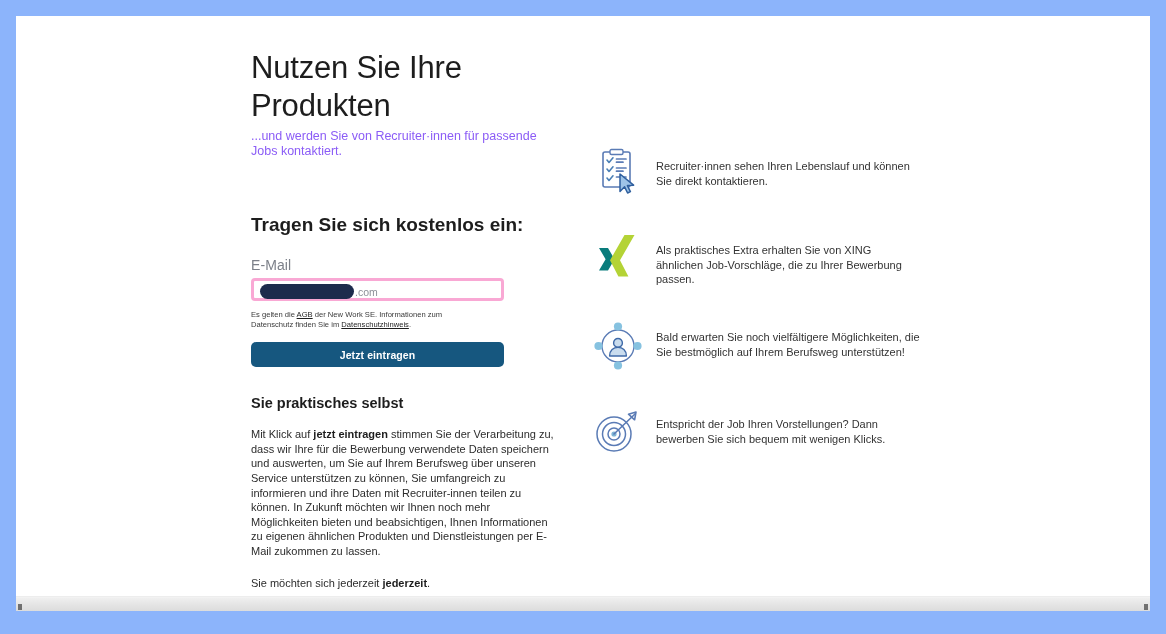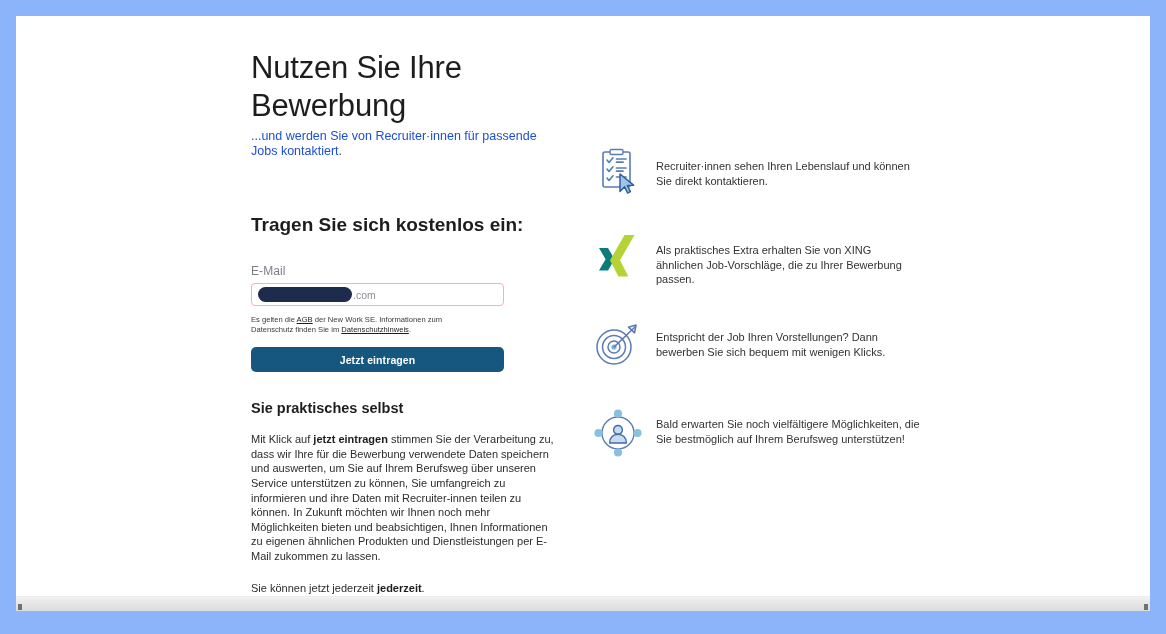--- a/index.html
+++ b/index.html
@@ -79,43 +79,43 @@
     font-weight: 400;
     letter-spacing: -0.2px;
     margin: 0;
     white-space: pre-line;
   }
 
   #page-subtitle {
     margin: 4px 0 0 0;
     font-size: 12.5px;
     line-height: 15px;
-    color: #1d4ed8;
+    color: #8b5cf6;
   }
 
   #signup-heading {
     margin: 55px 0 0 0;
     font-size: 19px;
     font-weight: bold;
     color: #1d1d1d;
   }
 
   #email-label {
-    margin: 28px 0 0 0;
-    font-size: 12px;
+    margin: 21px 0 0 0;
+    font-size: 14px;
     color: #7b7f88;
     letter-spacing: .1px;
   }
 
   #email-field-wrap {
     margin-top: 5px;
     position: relative;
     width: 253px;
     height: 23px;
-    border: 1px solid #f9a8d4;
+    border: 3px solid #f9a8d4;
     border-radius: 4px;
     background: #ffffff;
     box-sizing: border-box;
   }
   #email-redaction {
     position: absolute;
     left: 6px;
     top: 3px;
     width: 94px;
     height: 15px;
@@ -219,21 +219,21 @@
 </style>
 </head>
 <body>
 
 <div id="browser-viewport">
   <div id="content">
 
     <div id="left-column">
 
       <h1 id="page-title">Nutzen Sie Ihre
-Bewerbung</h1>
+Produkten</h1>
       <p id="page-subtitle">...und werden Sie von Recruiter·innen für passende Jobs kontaktiert.</p>
 
       <h2 id="signup-heading">Tragen Sie sich kostenlos ein:</h2>
 
       <div id="email-label">E-Mail</div>
 
       <div id="email-field-wrap">
         <div id="email-redaction"></div>
         <span id="email-value-tail">.com</span>
       </div>
@@ -244,21 +244,21 @@
 
       <button id="submit-button">Jetzt eintragen</button>
 
       <h2 id="decide-heading">Sie praktisches selbst</h2>
 
       <p id="decide-body">
         <span>Mit Klick auf </span><b>jetzt eintragen</b><span> stimmen Sie der Verarbeitung zu, dass wir Ihre für die Bewerbung verwendete Daten speichern und auswerten, um Sie auf Ihrem Berufsweg über unseren Service unterstützen zu können, Sie umfangreich zu informieren und ihre Daten mit Recruiter-innen teilen zu können. In Zukunft möchten wir Ihnen noch mehr Möglichkeiten bieten und beabsichtigen, Ihnen Informationen zu eigenen ähnlichen Produkten und Dienstleistungen per E-Mail zukommen zu lassen.</span>
       </p>
 
       <p id="unsubscribe-line">
-        <span>Sie können jetzt jederzeit </span><b>jederzeit</b><span>.</span>
+        <span>Sie möchten sich jederzeit </span><b>jederzeit</b><span>.</span>
       </p>
 
     </div>
 
     <div id="right-column">
 
       <div class="feature-row row-clipboard">
         <div class="feature-icon">
           <svg width="46" height="46" viewBox="0 0 46 46">
             <rect x="8" y="4" width="27" height="35" rx="2" fill="#ffffff" stroke="#5a7bb5" stroke-width="1.6"></rect>
@@ -284,49 +284,49 @@
       <div class="feature-row row-xing">
         <div class="feature-icon">
           <svg width="46" height="50" viewBox="0 0 46 50">
             <path d="M4 13 L13 13 L19.5 24.2 L13 35.5 L4 35.5 L10.6 24.2 Z" fill="#0a7c7c"></path>
             <path d="M29.5 0 L39.5 0 L25 25.3 L33.4 41.5 L23.4 41.5 L15 25.3 Z" fill="#b4d336"></path>
           </svg>
         </div>
         <div class="feature-text">Als praktisches Extra erhalten Sie von XING ähnlichen Job-Vorschläge, die zu Ihrer Bewerbung passen.</div>
       </div>
 
-      <div class="feature-row row-target">
-        <div class="feature-icon">
-          <svg width="48" height="46" viewBox="0 0 48 46">
-            <circle cx="20" cy="25" r="17" fill="none" stroke="#5a7bb5" stroke-width="1.5"></circle>
-            <circle cx="20" cy="25" r="11.5" fill="none" stroke="#5a7bb5" stroke-width="1.5"></circle>
-            <circle cx="20" cy="25" r="6" fill="none" stroke="#5a7bb5" stroke-width="1.5"></circle>
-            <circle cx="20" cy="25" r="2.6" fill="#7fb6d6"></circle>
-            <line x1="20" y1="25" x2="41" y2="5" stroke="#5a7bb5" stroke-width="1.6" stroke-linecap="round"></line>
-            <path d="M34.5 5.2 L42 3 L40.6 10.8 Z" fill="none" stroke="#5a7bb5" stroke-width="1.6" stroke-linejoin="round"></path>
-          </svg>
-        </div>
-        <div class="feature-text">Entspricht der Job Ihren Vorstellungen? Dann bewerben Sie sich bequem mit wenigen Klicks.</div>
-      </div>
-
       <div class="feature-row row-network">
         <div class="feature-icon">
           <svg width="48" height="48" viewBox="0 0 48 48">
             <circle cx="24" cy="24" r="16" fill="none" stroke="#5a7bb5" stroke-width="1.4"></circle>
             <path d="M24 16.5 a4.4 4.4 0 1 1 0 8.8 a4.4 4.4 0 1 1 0 -8.8 Z" fill="#c9dcee" stroke="#3f6aa8" stroke-width="1.4"></path>
             <path d="M15.6 34 c0 -5.6 3.8 -8.6 8.4 -8.6 c4.6 0 8.4 3 8.4 8.6 Z" fill="#c9dcee" stroke="#3f6aa8" stroke-width="1.4" stroke-linejoin="round"></path>
             <circle cx="24" cy="4.5" r="4.1" fill="#86c2e0"></circle>
             <circle cx="24" cy="43.5" r="4.1" fill="#86c2e0"></circle>
             <circle cx="4.5" cy="24" r="4.1" fill="#86c2e0"></circle>
             <circle cx="43.5" cy="24" r="4.1" fill="#86c2e0"></circle>
           </svg>
         </div>
         <div class="feature-text">Bald erwarten Sie noch vielfältigere Möglichkeiten, die Sie bestmöglich auf Ihrem Berufsweg unterstützen!</div>
       </div>
 
+      <div class="feature-row row-target">
+        <div class="feature-icon">
+          <svg width="48" height="46" viewBox="0 0 48 46">
+            <circle cx="20" cy="25" r="17" fill="none" stroke="#5a7bb5" stroke-width="1.5"></circle>
+            <circle cx="20" cy="25" r="11.5" fill="none" stroke="#5a7bb5" stroke-width="1.5"></circle>
+            <circle cx="20" cy="25" r="6" fill="none" stroke="#5a7bb5" stroke-width="1.5"></circle>
+            <circle cx="20" cy="25" r="2.6" fill="#7fb6d6"></circle>
+            <line x1="20" y1="25" x2="41" y2="5" stroke="#5a7bb5" stroke-width="1.6" stroke-linecap="round"></line>
+            <path d="M34.5 5.2 L42 3 L40.6 10.8 Z" fill="none" stroke="#5a7bb5" stroke-width="1.6" stroke-linejoin="round"></path>
+          </svg>
+        </div>
+        <div class="feature-text">Entspricht der Job Ihren Vorstellungen? Dann bewerben Sie sich bequem mit wenigen Klicks.</div>
+      </div>
+
     </div>
   </div>
 </div>
 
 <div id="page-scrollbar">
   <div id="page-scrollbar-thumb"></div>
   <div class="scroll-arrow" id="scroll-arrow-left"></div>
   <div class="scroll-arrow" id="scroll-arrow-right"></div>
 </div>
 

